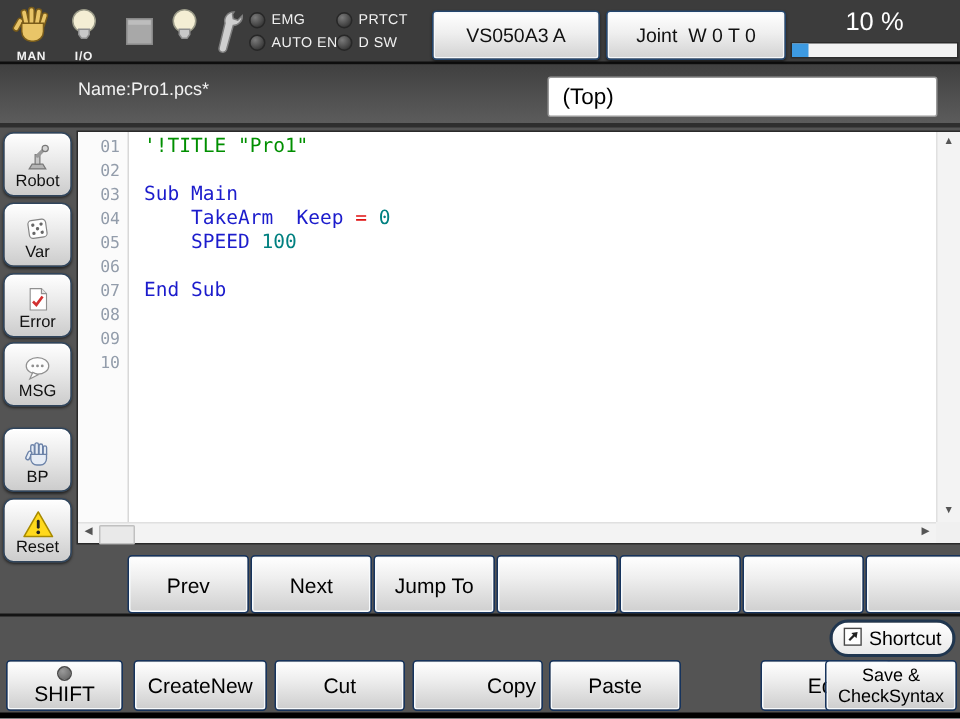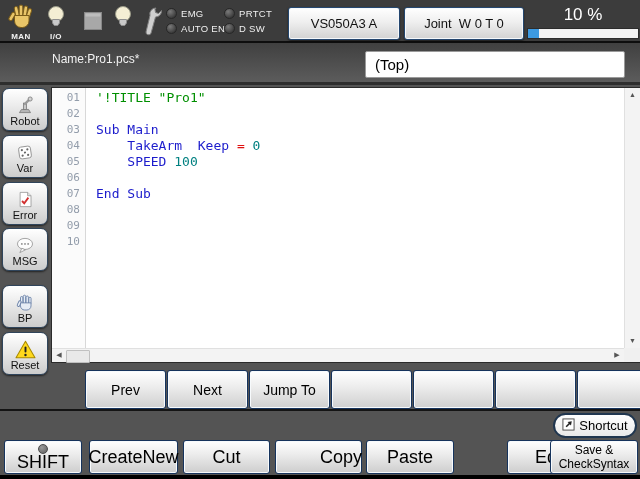--- a/index.html
+++ b/index.html
@@ -49,21 +49,21 @@
     background:linear-gradient(#ffffff,#eeeeee 40%,#cfcfcf);box-shadow:inset 0 0 0 1px #f7fafc;
     font-size:14px;color:#000;display:flex;align-items:center;justify-content:center;cursor:default;}
   .separator{position:absolute;left:0;top:409px;width:640px;height:2px;background:#141414;}
   
   .shortcut{position:absolute;left:553px;top:413px;width:84px;height:25px;border:2px solid #20364f;border-radius:13px;
     background:linear-gradient(#ffffff,#e9e9e9);display:flex;align-items:center;justify-content:center;gap:4px;
     font-size:13px;color:#000;box-sizing:border-box;cursor:default;}
   
   .bot-btn{position:absolute;top:440px;height:34px;border:1px solid #16335c;border-radius:3px;
     background:linear-gradient(#ffffff,#ededed 40%,#cdcdcd);box-shadow:inset 0 0 0 1px #f7fafc;
-    font-size:18px;color:#000;display:flex;flex-direction:column;align-items:center;justify-content:center;
+    font-size:14px;color:#000;display:flex;flex-direction:column;align-items:center;justify-content:center;
     white-space:pre-line;text-align:center;line-height:15px;cursor:default;box-sizing:border-box;}
   .bot-btn.small{font-size:12px;line-height:14px;}
   .shift-dot{width:8px;height:8px;border-radius:50%;background:radial-gradient(circle at 35% 30%,#9a9a9a,#5f5f5f);border:1px solid #4a4a4a;margin-bottom:1px;}
   .black-strip{position:absolute;left:0;top:475px;width:640px;height:4px;background:#000;}
 </style>
 </head>
 <body>
 
 <div class="top-bar">
   <div class="tb-icon" style="left:8px;top:4px;">

